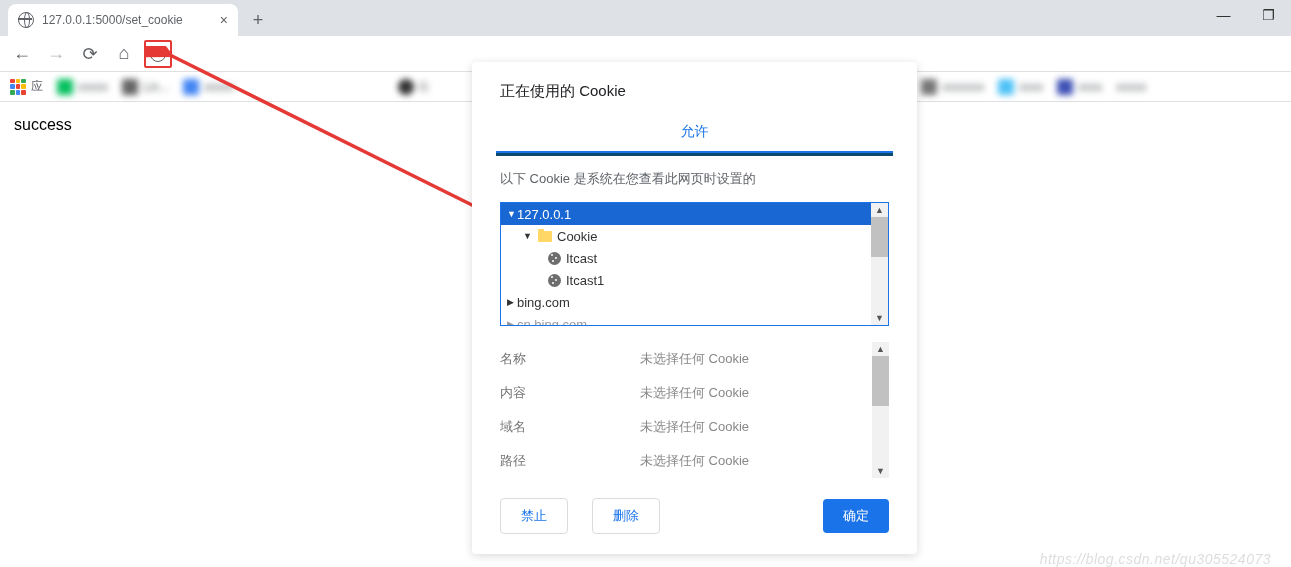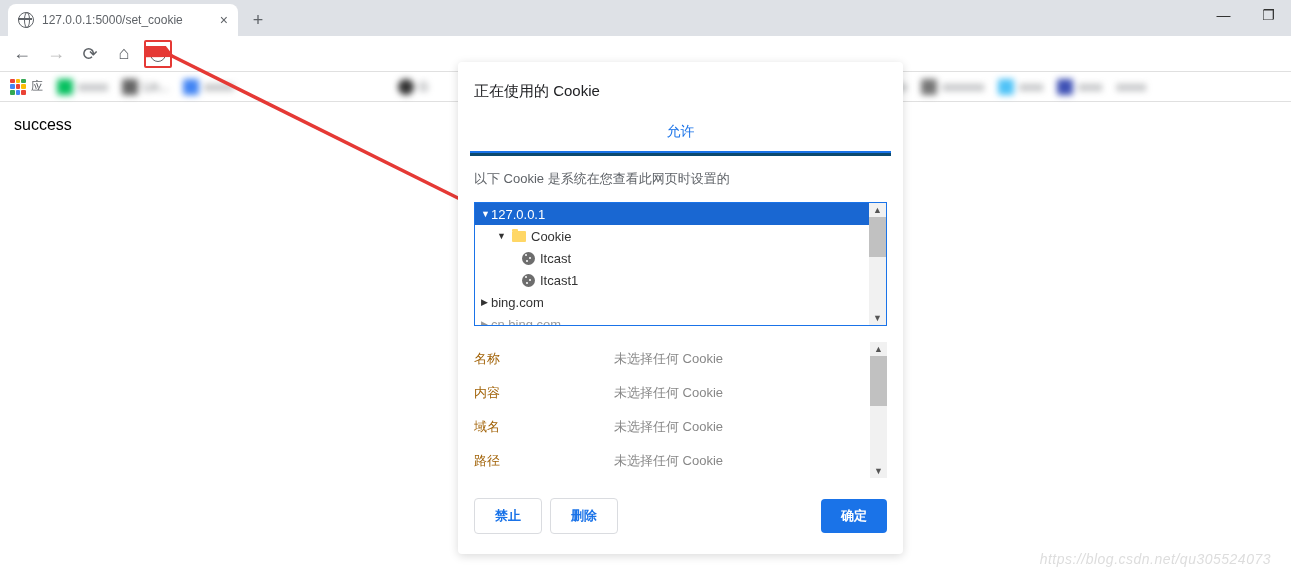--- a/index.html
+++ b/index.html
@@ -40,21 +40,21 @@
   .apps-grid span:nth-child(8) { background: #4285f4; }
   .apps-grid span:nth-child(9) { background: #ea4335; }
 
   
   .content { padding: 14px; font-size: 16px; }
 
   
   .arrow { position: absolute; top: 46px; left: 144px; pointer-events: none; }
 
   
-  .popover { position: absolute; top: 62px; left: 458px; width: 445px; background: #fff; box-shadow: 0 2px 10px rgba(0,0,0,0.15); border-radius: 4px; padding: 20px 16px 20px; }
+  .popover { position: absolute; top: 62px; left: 472px; width: 445px; background: #fff; box-shadow: 0 2px 10px rgba(0,0,0,0.15); border-radius: 4px; padding: 20px 28px 20px; }
   .popover-title { font-size: 15px; color: #202124; margin-bottom: 12px; }
   .tabs-row { display: flex; border-bottom: 4px solid #0c4a6e; margin: 0 -4px 14px; }
   .tab-item { flex: 1; text-align: center; padding: 10px 0; font-size: 14px; color: #5f6368; cursor: pointer; }
   .tab-item.active { color: #1a73e8; border-bottom: 2.5px solid #1a73e8; margin-bottom: -1px; }
   .desc { font-size: 13px; color: #5f6368; margin-bottom: 14px; }
 
   .tree-box { border: 1px solid #1a73e8; height: 124px; display: flex; margin-bottom: 16px; }
   .tree-content { flex: 1; overflow-y: auto; font-size: 13px; color: #333; padding: 0; }
   .tree-scroll { width: 17px; background: #f1f1f1; position: relative; }
   .tree-scroll-thumb { position: absolute; top: 14px; width: 100%; height: 40px; background: #c1c1c1; }
@@ -67,26 +67,26 @@
   .folder-icon { width: 14px; height: 11px; background: #ffd766; border-radius: 1px; position: relative; }
   .folder-icon::before { content: ""; position: absolute; top: -2px; left: 0; width: 6px; height: 2px; background: #ffd766; border-radius: 1px 1px 0 0; }
   .cookie-icon { width: 13px; height: 13px; background: #6d6d6d; border-radius: 50%; position: relative; }
   .cookie-icon::before { content: ""; position: absolute; top: 2px; left: 3px; width: 2px; height: 2px; background: #fff; border-radius: 50%; box-shadow: 4px 3px 0 #fff, 1px 6px 0 #fff; }
   .indent-1 { padding-left: 22px; }
   .indent-2 { padding-left: 42px; }
 
   .details-box { display: flex; margin-bottom: 20px; }
   .details-content { flex: 1; }
   .detail-row { display: flex; padding: 8px 0; font-size: 13px; }
-  .detail-label { width: 140px; color: #a16207; }
+  .detail-label { width: 140px; color: #737373; }
   .detail-value { color: #888; }
   .details-scroll { width: 17px; background: #f1f1f1; position: relative; }
   .details-scroll-thumb { position: absolute; top: 14px; width: 100%; height: 50px; background: #c1c1c1; }
 
-  .button-row { display: flex; gap: 8px; align-items: center; font-weight: bold; }
+  .button-row { display: flex; gap: 24px; align-items: center; }
   .btn { padding: 8px 20px; font-size: 13px; border-radius: 4px; cursor: pointer; }
   .btn-outline { border: 1px solid #dadce0; color: #1a73e8; background: #fff; }
   .btn-solid { background: #1a73e8; color: #fff; margin-left: auto; }
 
   .watermark { position: absolute; bottom: 0; right: 20px; color: #ddd; font-size: 14px; font-style: italic; letter-spacing: 0.5px; }
 </style>
 </head>
 <body>
 
 <div class="tab-bar">

